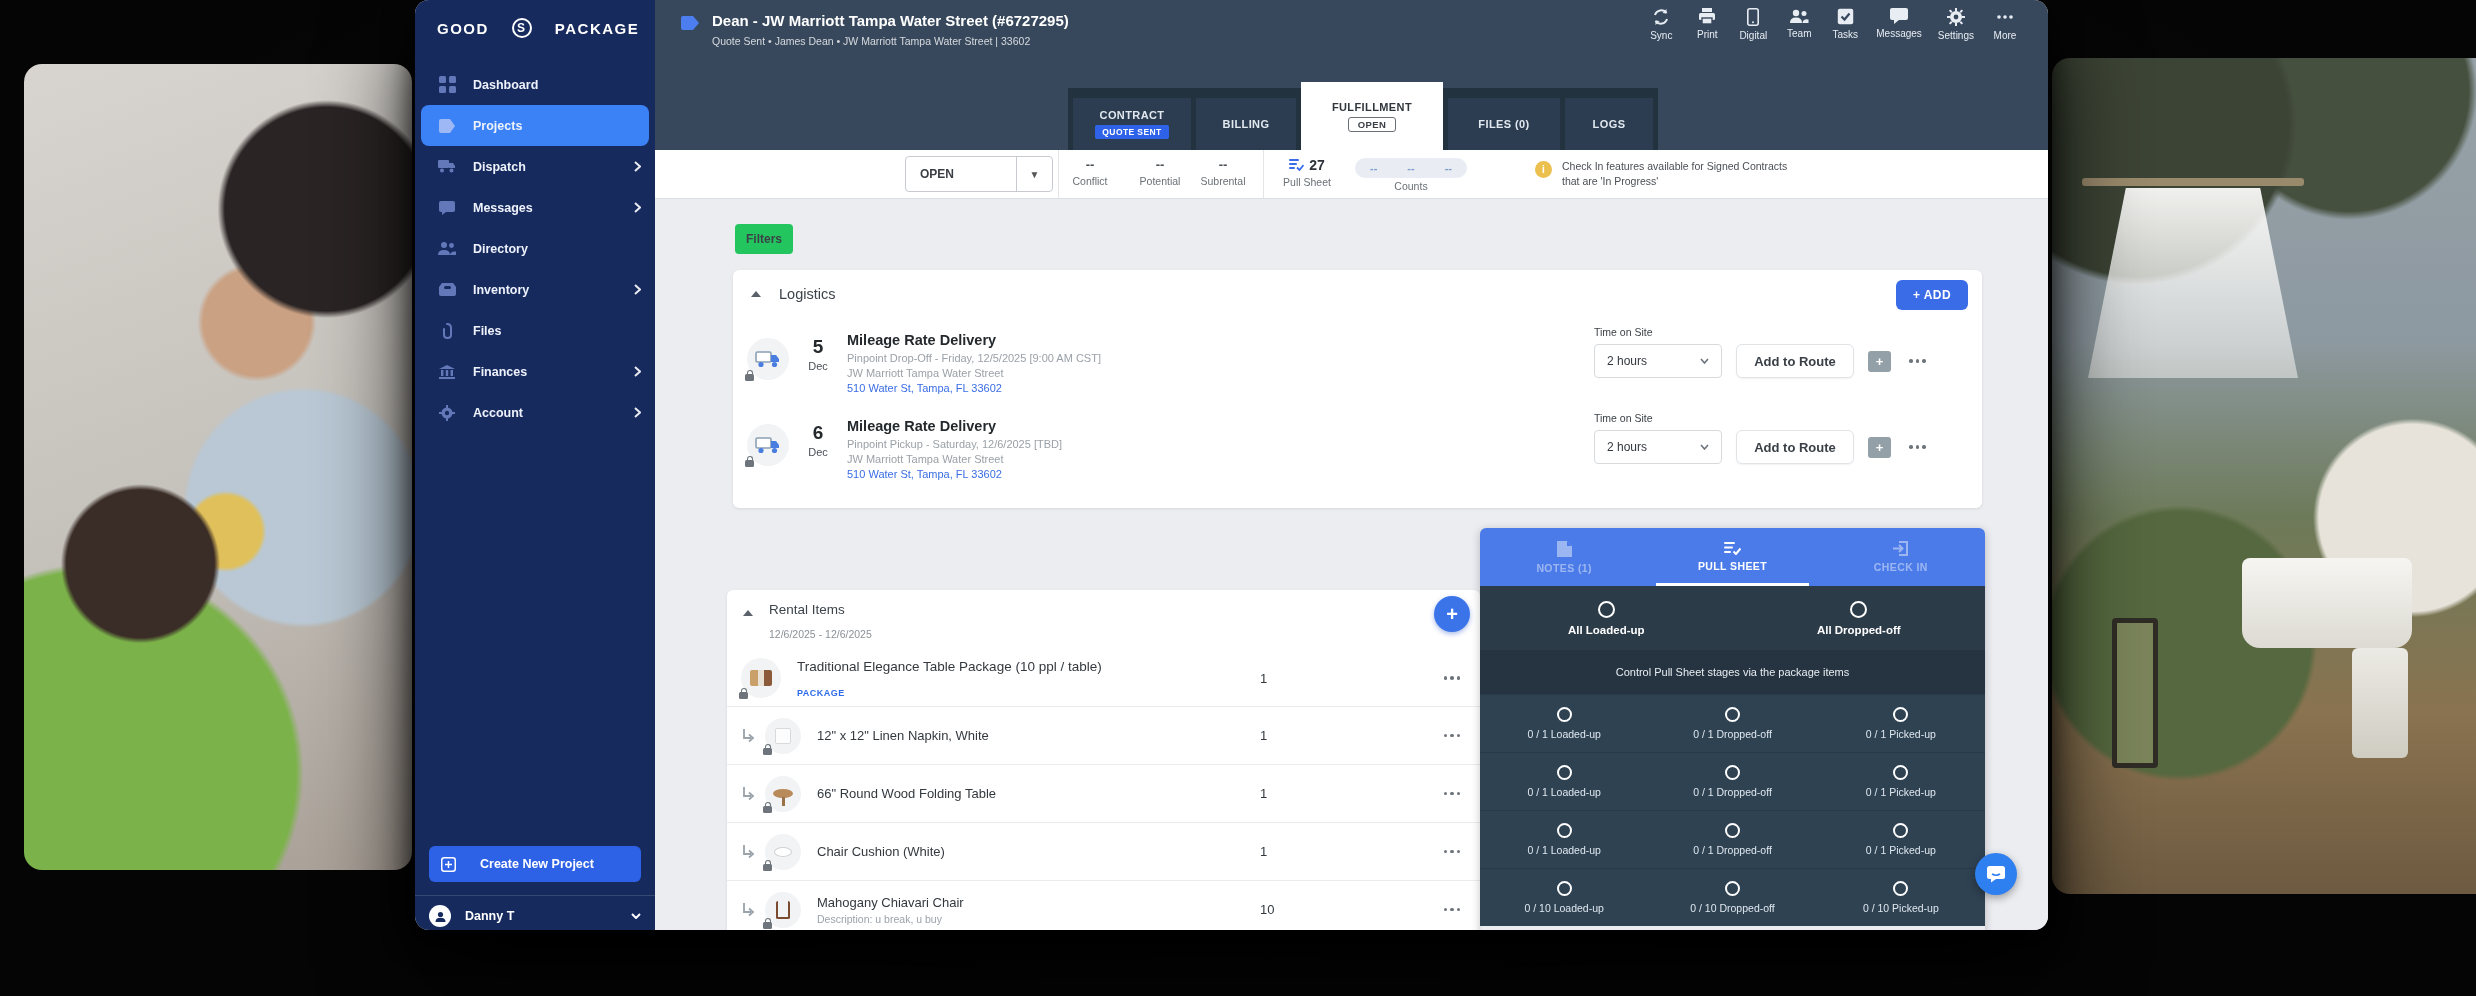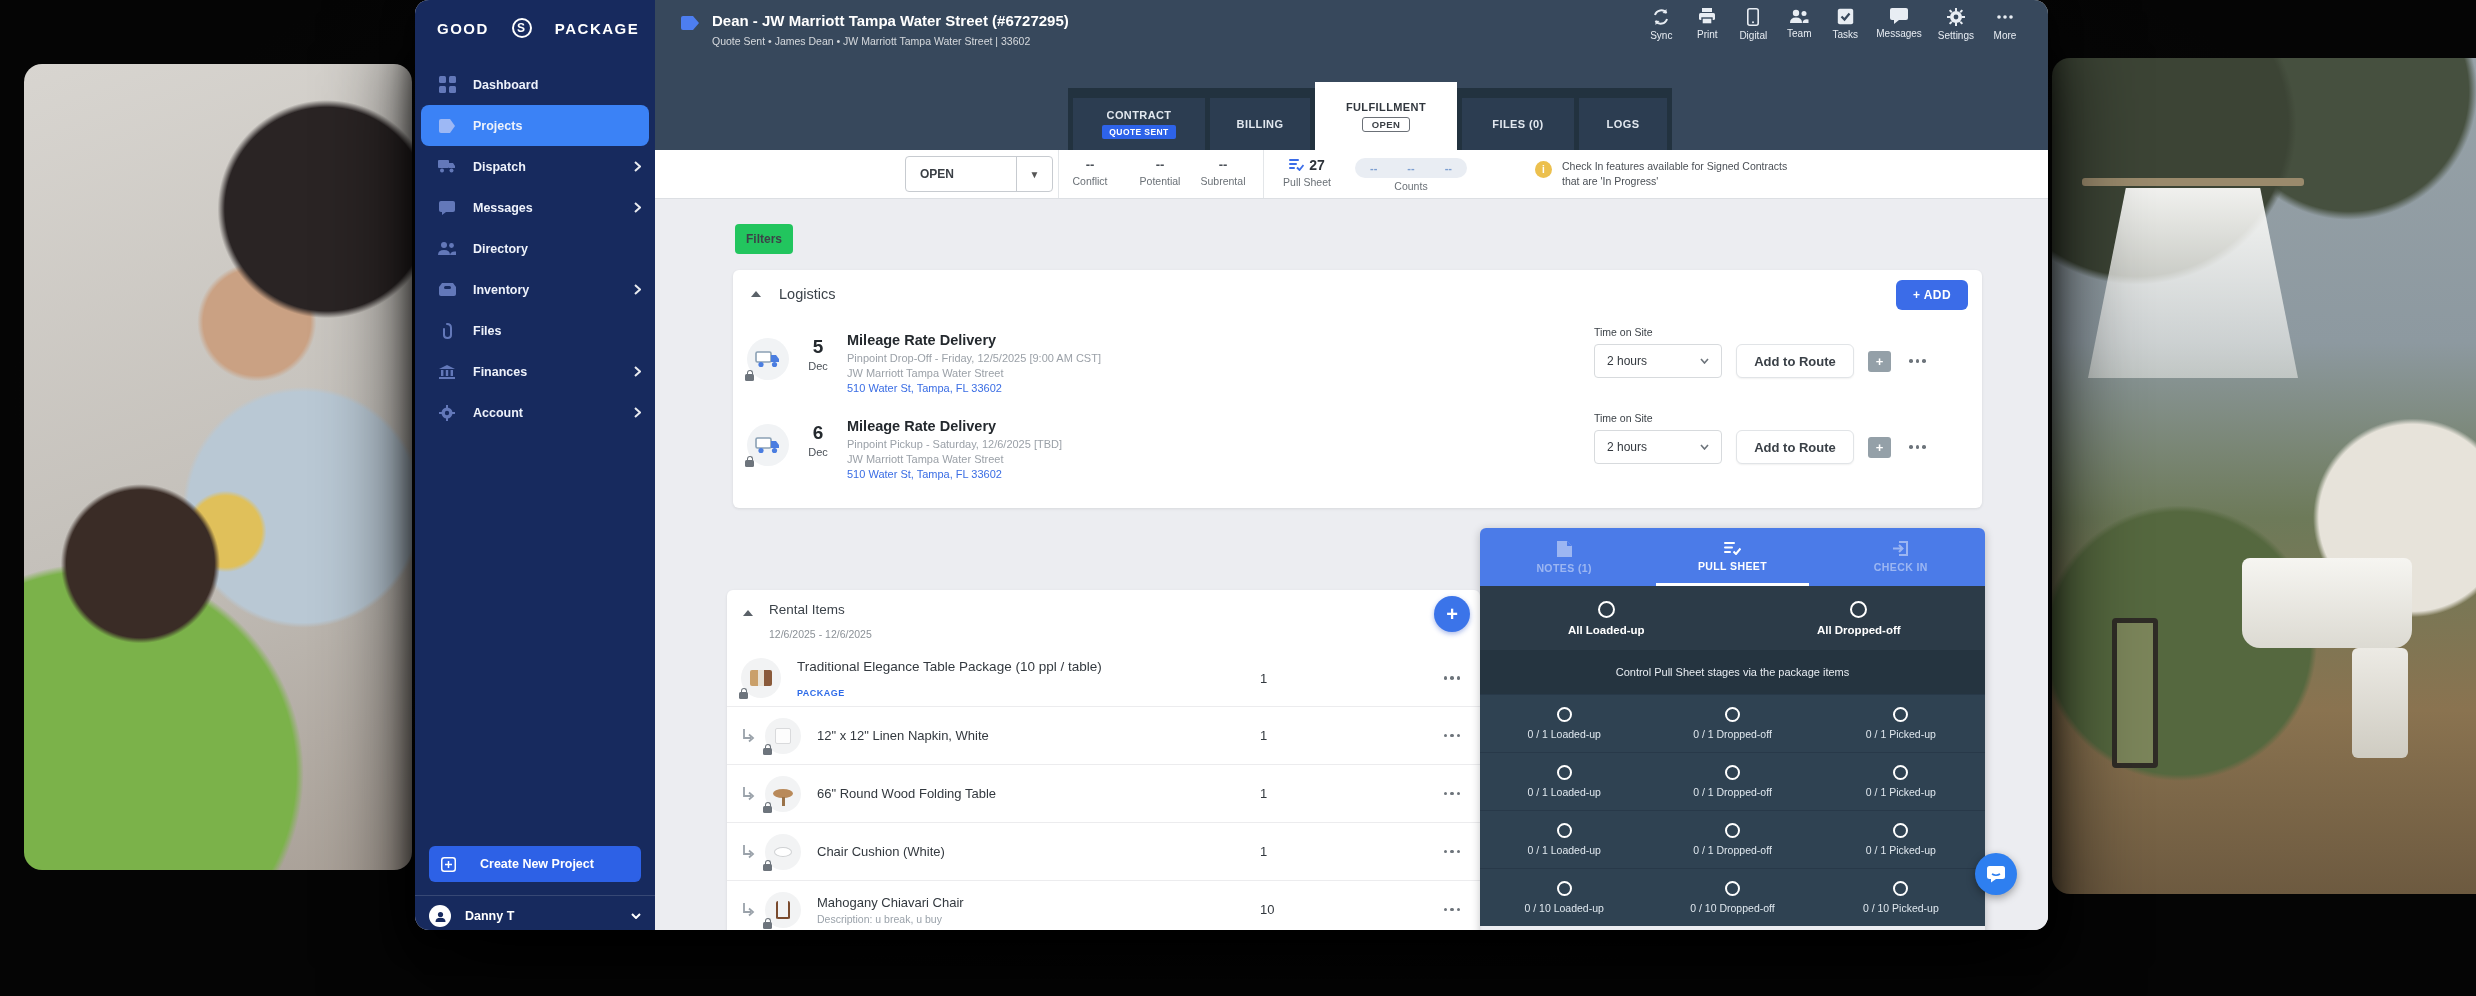--- a/index.html
+++ b/index.html
@@ -65,21 +65,21 @@
   .page-title { font-size:15px; font-weight:bold; color:#fff; }
   .subtitle { margin-top:6px; font-size:10.5px; color:rgba(255,255,255,.78); }
   .actions { position:absolute; right:28px; top:8px; display:flex; gap:16px; }
   .action { display:flex; flex-direction:column; align-items:center; gap:4px; color:#e8edf3; cursor:pointer; min-width:30px; }
   .action .a-label { font-size:10px; }
 
   .tabstrip { position:absolute; left:413px; bottom:0; height:62px; display:flex; align-items:flex-end; gap:5px;
     background:#22323f; padding:0 5px; }
   .tab { height:52px; background:#2c3d51; color:#e2e8ef; display:flex; flex-direction:column; align-items:center; justify-content:center;
     gap:4px; font-size:11px; font-weight:bold; letter-spacing:.4px; cursor:pointer; }
-  .tab.w118{width:132px}.tab.w100{width:100px}.tab.w142{width:142px}.tab.w112{width:112px}.tab.w88{width:88px}
+  .tab.w118{width:118px}.tab.w100{width:100px}.tab.w142{width:142px}.tab.w112{width:112px}.tab.w88{width:88px}
   .tab.active { height:68px; background:#fff; color:#30363d; }
   .badge-blue { background:#2e63e9; color:#fff; font-size:8.5px; font-weight:bold; padding:2px 7px; border-radius:2px; letter-spacing:.4px; }
   .badge-outline { border:1px solid #6b7077; color:#3a3f45; background:#fff; font-size:9.5px; font-weight:bold; padding:1px 9px; border-radius:3px; }
 
   .statusbar { position:relative; height:48px; background:#fff; flex:0 0 48px; box-shadow:0 1px 0 #dcdfe3; z-index:2; }
   .status-select { position:absolute; left:250px; top:6px; width:148px; height:36px; border:1px solid #c7cbd0; border-radius:4px;
     display:flex; align-items:center; cursor:pointer; background:#fff; }
   .status-select .sel-text { flex:1; padding-left:14px; font-size:12px; font-weight:bold; color:#3a3f45; }
   .status-select .sel-arrow { width:36px; height:100%; border-left:1px solid #c7cbd0; display:flex; align-items:center; justify-content:center; color:#555; font-size:10px; }
   .vdiv { position:absolute; top:0; bottom:0; width:1px; background:#e3e6e9; }

